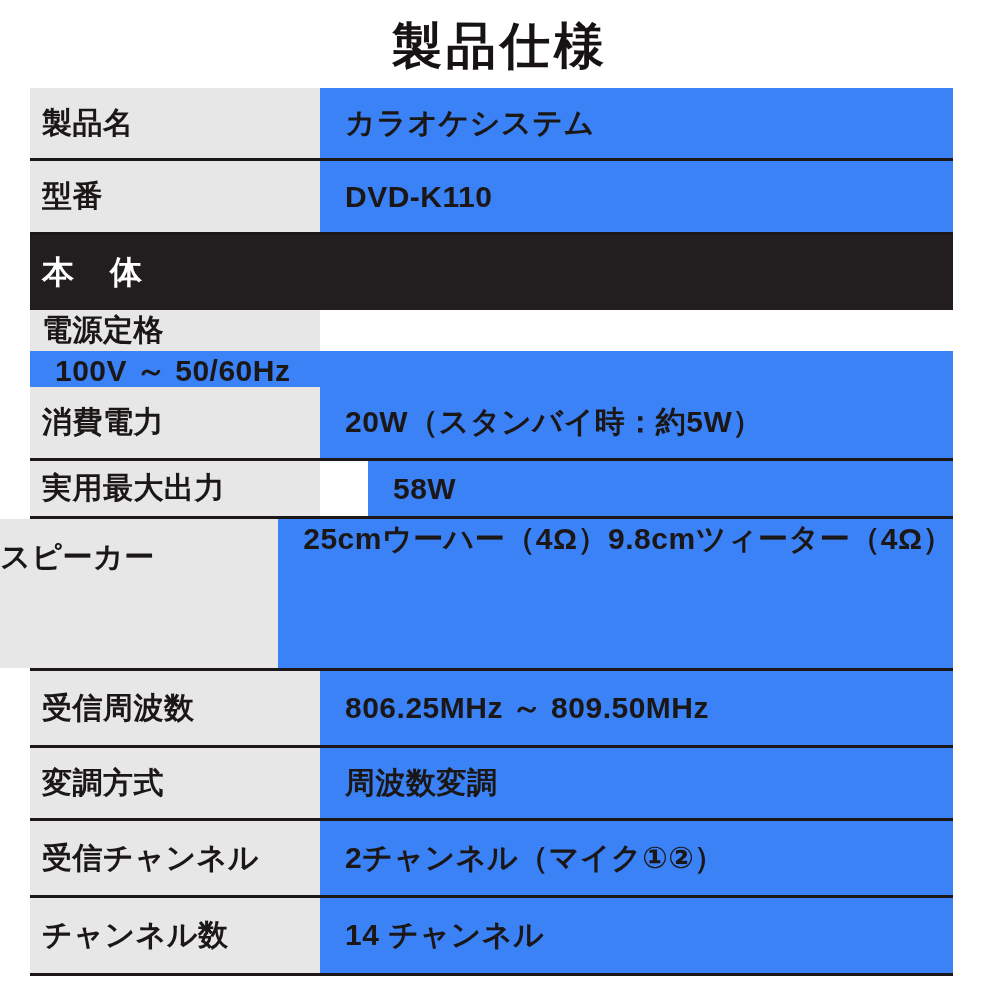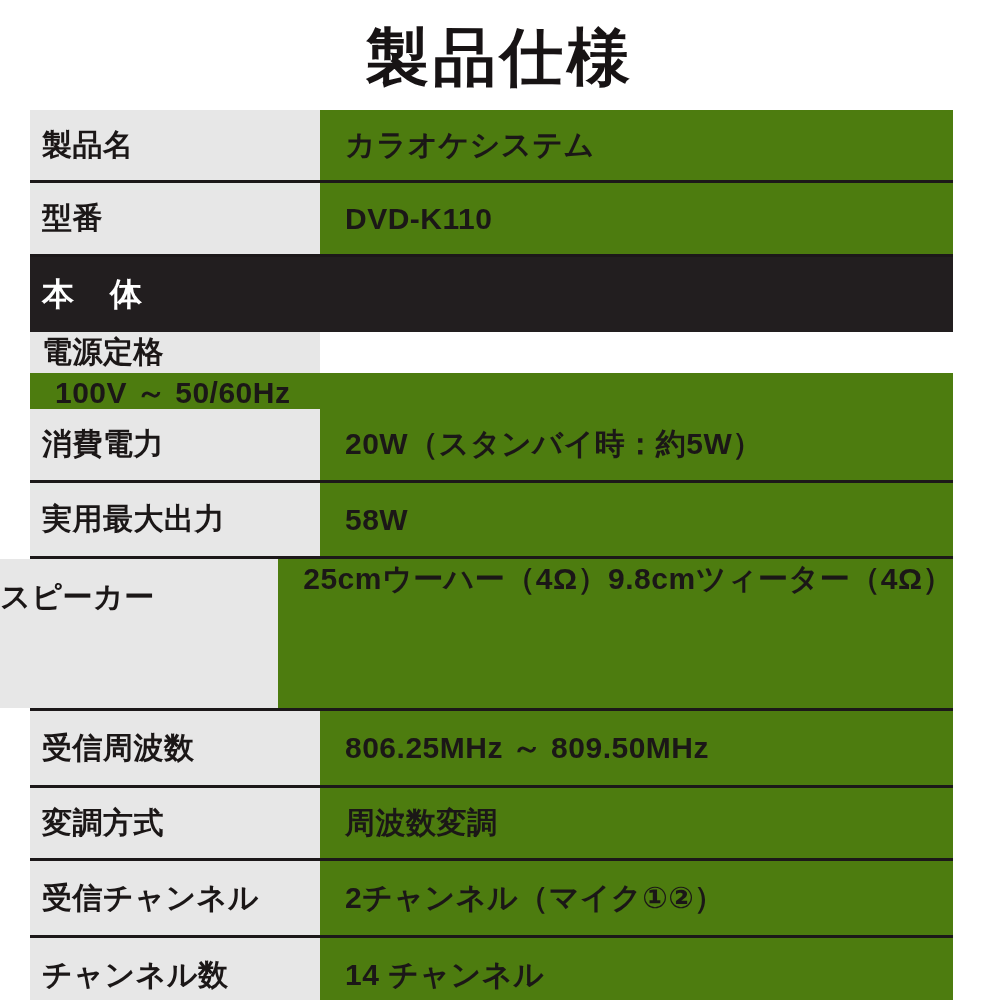--- a/index.html
+++ b/index.html
@@ -10,25 +10,25 @@
   .page {
     position: relative;
     width: 1000px;
     height: 1000px;
     background: #ffffff;
     overflow: hidden;
     font-family: "Liberation Sans", "DejaVu Sans", sans-serif;
     color: #1b1717;
   }
   .title {
-    margin: 16px;
+    margin: 5px;
     height: 78px;
     line-height: 82px;
     text-align: center;
-    font-size: 63px;
+    font-size: 50px;
     font-weight: 900;
     letter-spacing: 4px;
     color: #171314;
     white-space: nowrap;
   }
   .spec-table {
     margin-left: 30px;
     width: 923px;
   }
   .row {
@@ -42,21 +42,21 @@
     box-sizing: border-box;
   }
   .cell.label {
     width: 290px;
     background: #e7e7e7;
     padding-left: 12px;
     flex-shrink: 0;
   }
   .cell.value {
     flex: 1;
-    background: #4d7c0f;
+    background: #3b82f6;
     padding-left: 25px;
   }
   .cell span {
     font-size: 30px;
     font-weight: 800;
     letter-spacing: 0.5px;
     white-space: nowrap;
   }
   .row.section {
     background: #221e1f;
@@ -113,21 +113,21 @@
         </div>
       </div>
       <div class="row" style="height: 74px;">
         <div class="cell label">
           <span>消費電力</span>
         </div>
         <div class="cell value">
           <span>20W（スタンバイ時：約5W）</span>
         </div>
       </div>
-      <div class="row" style="height: 76px;">
+      <div class="row" style="height: 58px; gap: 48px;">
         <div class="cell label">
           <span>実用最大出力</span>
         </div>
         <div class="cell value">
           <span>58W</span>
         </div>
       </div>
       <div class="row tall" style="height: 152px; justify-content: flex-end;">
         <div class="cell label">
           <span>スピーカー</span>

